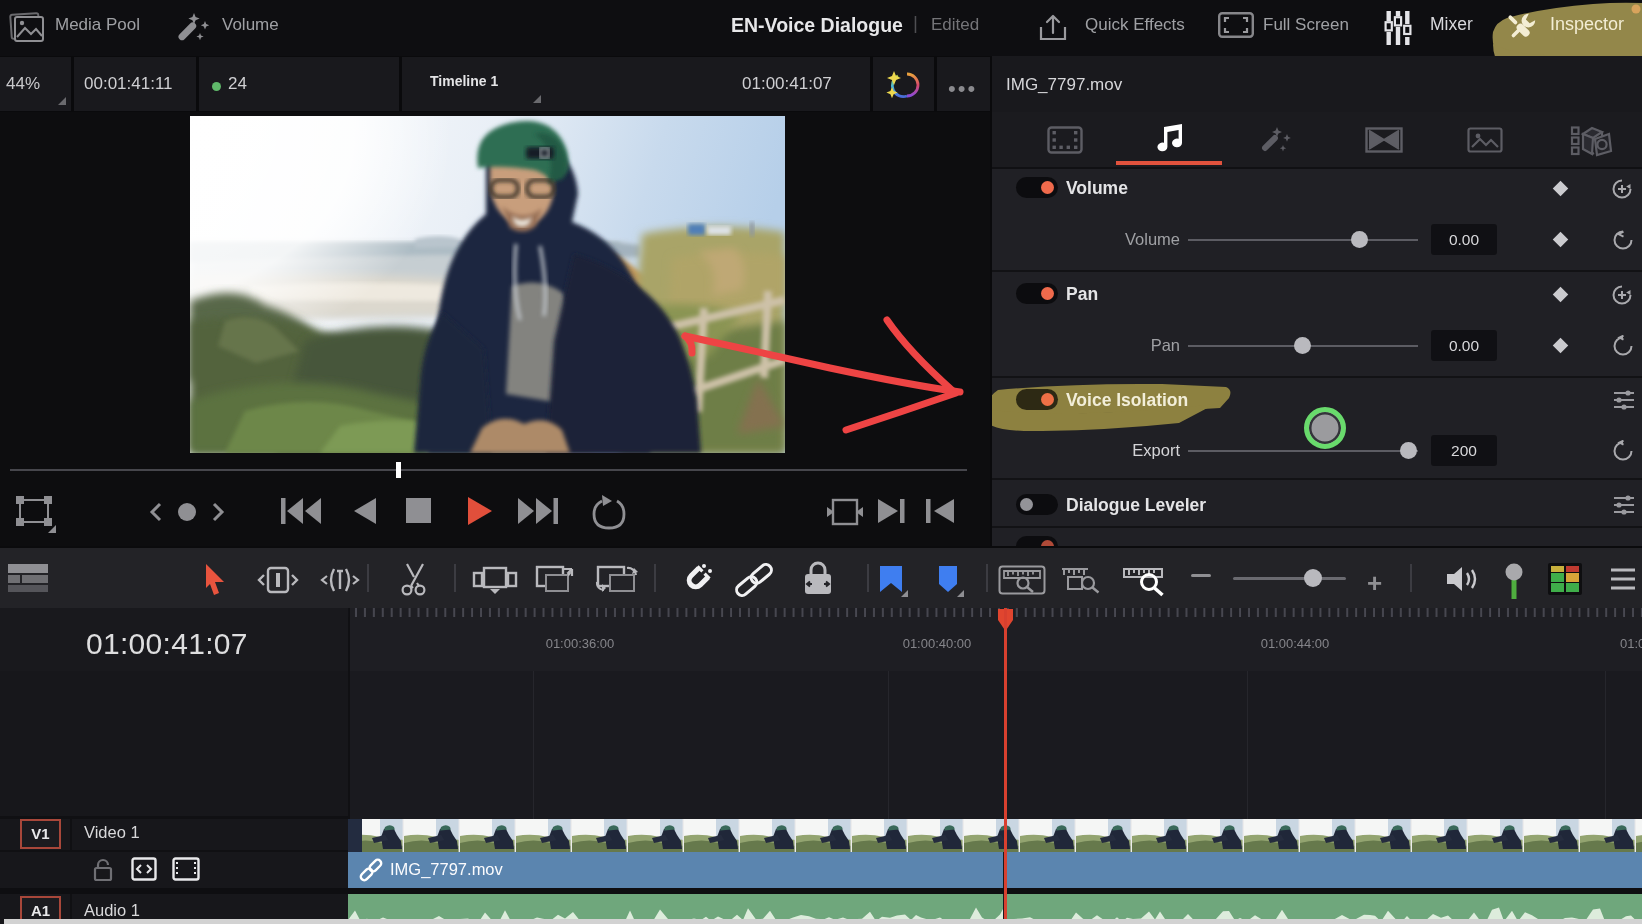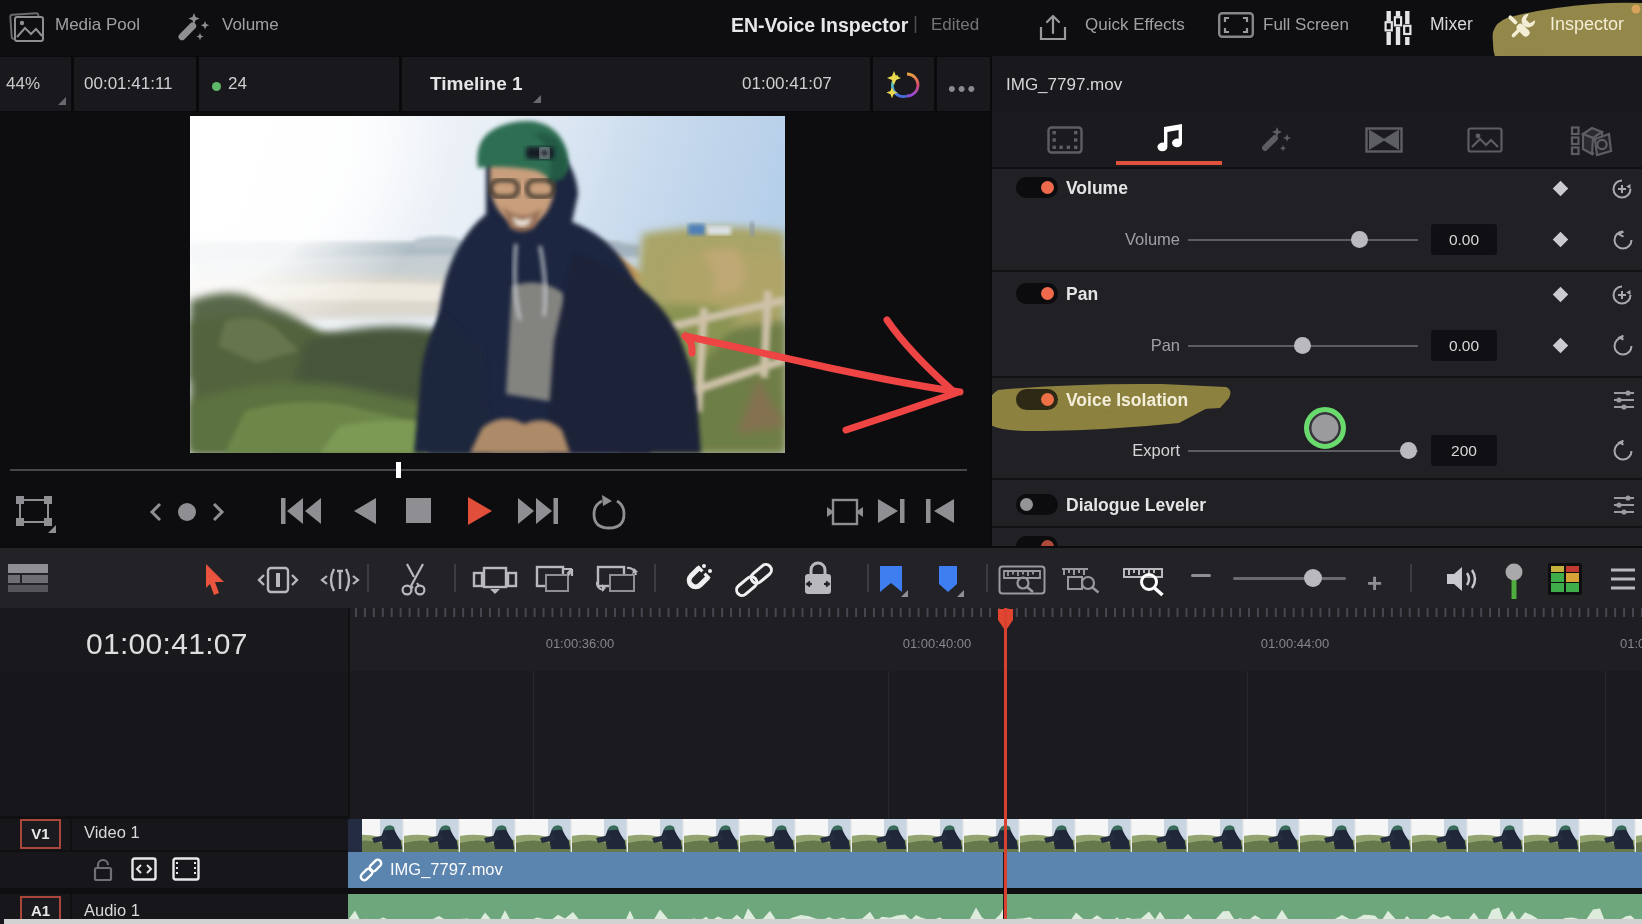--- a/index.html
+++ b/index.html
@@ -28,21 +28,21 @@
  <svg width="42" height="40" viewBox="0 0 42 40">
   <g stroke="#8f8f93" fill="#8f8f93">
    <rect x="4" y="20" width="22" height="7" rx="3.5" transform="rotate(-45 15 23)" stroke="none"></rect>
    <path d="M22 5 l1.6 4 l4 1.6 l-4 1.6 l-1.6 4 l-1.6 -4 l-4 -1.6 l4 -1.6 z" stroke="none"></path>
    <path d="M33 13 l1.2 3 l3 1.2 l-3 1.2 l-1.2 3 l-1.2 -3 l-3 -1.2 l3 -1.2 z" stroke="none"></path>
    <path d="M28 25 l1 2.6 l2.6 1 l-2.6 1 l-1 2.6 l-1 -2.6 l-2.6 -1 l2.6 -1 z" stroke="none"></path>
   </g>
  </svg>
 </div>
 <div class="abs lbl" style="left:222px;top:15px;">Volume</div>
-<div class="abs" style="left:731px;top:14px;color:#e7e7e9;font-size:19.5px;font-weight:bold;">EN-Voice Inspector</div>
+<div class="abs" style="left:731px;top:14px;color:#e7e7e9;font-size:19.5px;font-weight:bold;">EN-Voice Dialogue</div>
 <div class="abs" style="left:913px;top:12px;color:#4e4e52;font-size:19px;">|</div>
 <div class="abs" style="left:931px;top:15px;color:#747478;font-size:17px;">Edited</div>
 <div class="abs" style="left:1036px;top:11px;">
  <svg width="34" height="34" viewBox="0 0 34 34">
   <g fill="none" stroke="#9a9a9e" stroke-width="2.2">
    <path d="M5 16 v12 h24 v-12"></path>
    <path d="M17 22 v-16 M11 11 l6 -6 l6 6" stroke-linecap="round" stroke-linejoin="round"></path>
   </g>
  </svg>
 </div>
@@ -106,21 +106,21 @@
  <div class="abs" style="left:199px;top:1px;width:200px;height:54px;background:#19191d;"></div>
  <div class="abs" style="left:402px;top:1px;width:468px;height:54px;background:#19191d;"></div>
  <div class="abs" style="left:873px;top:1px;width:61px;height:54px;background:#19191d;"></div>
  <div class="abs" style="left:937px;top:1px;width:53px;height:54px;background:#19191d;"></div>
 </div>
 <div class="abs" style="left:6px;top:74px;color:#c8c8cb;font-size:17px;">44%</div>
 <div class="abs" style="left:58px;top:97px;width:0;height:0;border-left:8px solid transparent;border-bottom:8px solid #6a6a6e;"></div>
 <div class="abs" style="left:84px;top:74px;color:#cfcfd2;font-size:17px;">00:01:41:11</div>
 <div class="abs" style="left:212px;top:82px;width:9px;height:9px;border-radius:50%;background:#5fb86a;"></div>
 <div class="abs" style="left:228px;top:74px;color:#cfcfd2;font-size:17px;">24</div>
-<div class="abs" style="left:430px;top:73px;color:#e4e4e6;font-size:19px;font-weight:bold;">Timeline 1</div>
+<div class="abs" style="left:430px;top:73px;color:#e4e4e6;font-size:14px;font-weight:bold;">Timeline 1</div>
 <div class="abs" style="left:533px;top:95px;width:0;height:0;border-left:8px solid transparent;border-bottom:8px solid #6a6a6e;"></div>
 <div class="abs" style="left:742px;top:74px;color:#cfcfd2;font-size:17px;">01:00:41:07</div>
 <div class="abs" style="left:882px;top:67px;">
  <svg width="40" height="36" viewBox="0 0 40 36">
   <defs>
    <linearGradient id="rg1" x1="0" y1="0" x2="0" y2="1">
     <stop offset="0" stop-color="#e8a23c"></stop>
           <stop offset="0.5" stop-color="#d84a6a"></stop>
           <stop offset="1" stop-color="#8a4ad8"></stop>
    </linearGradient>

